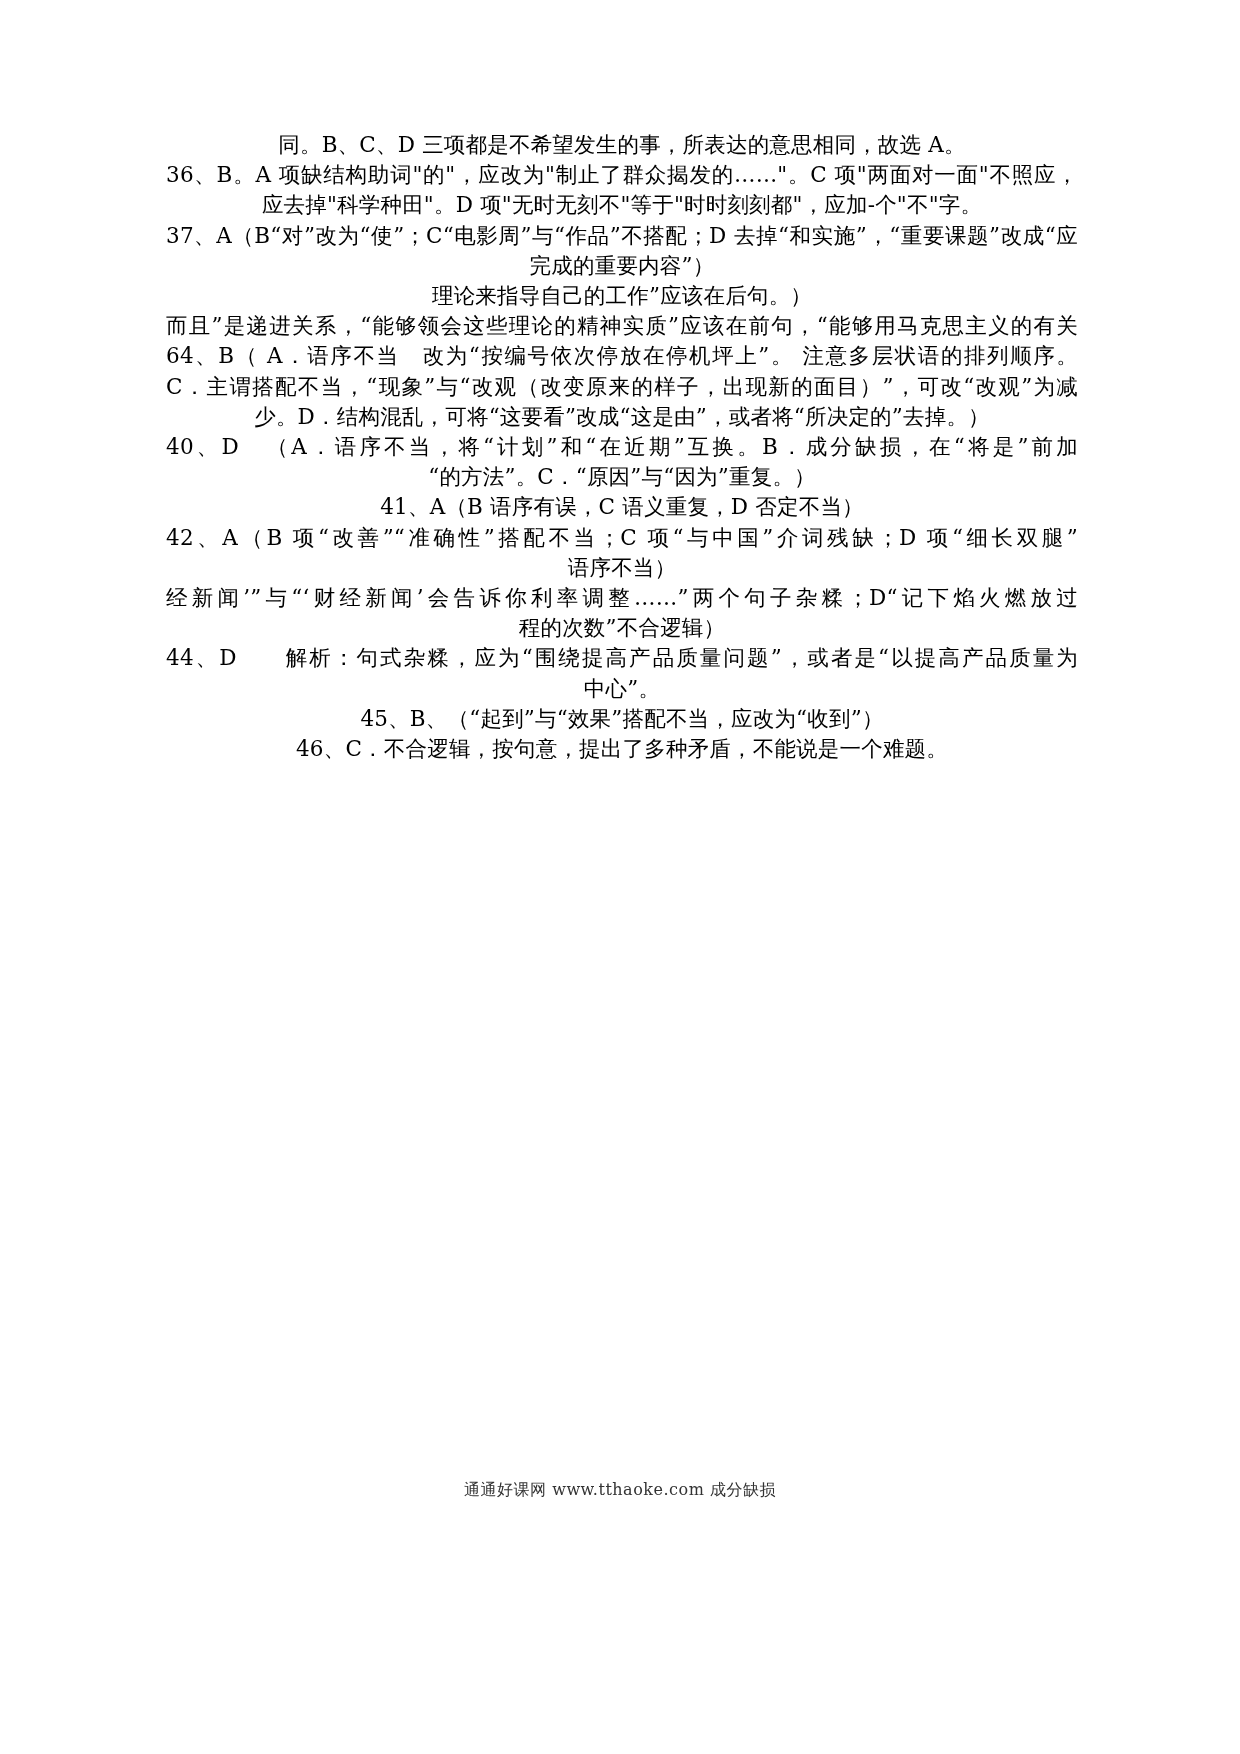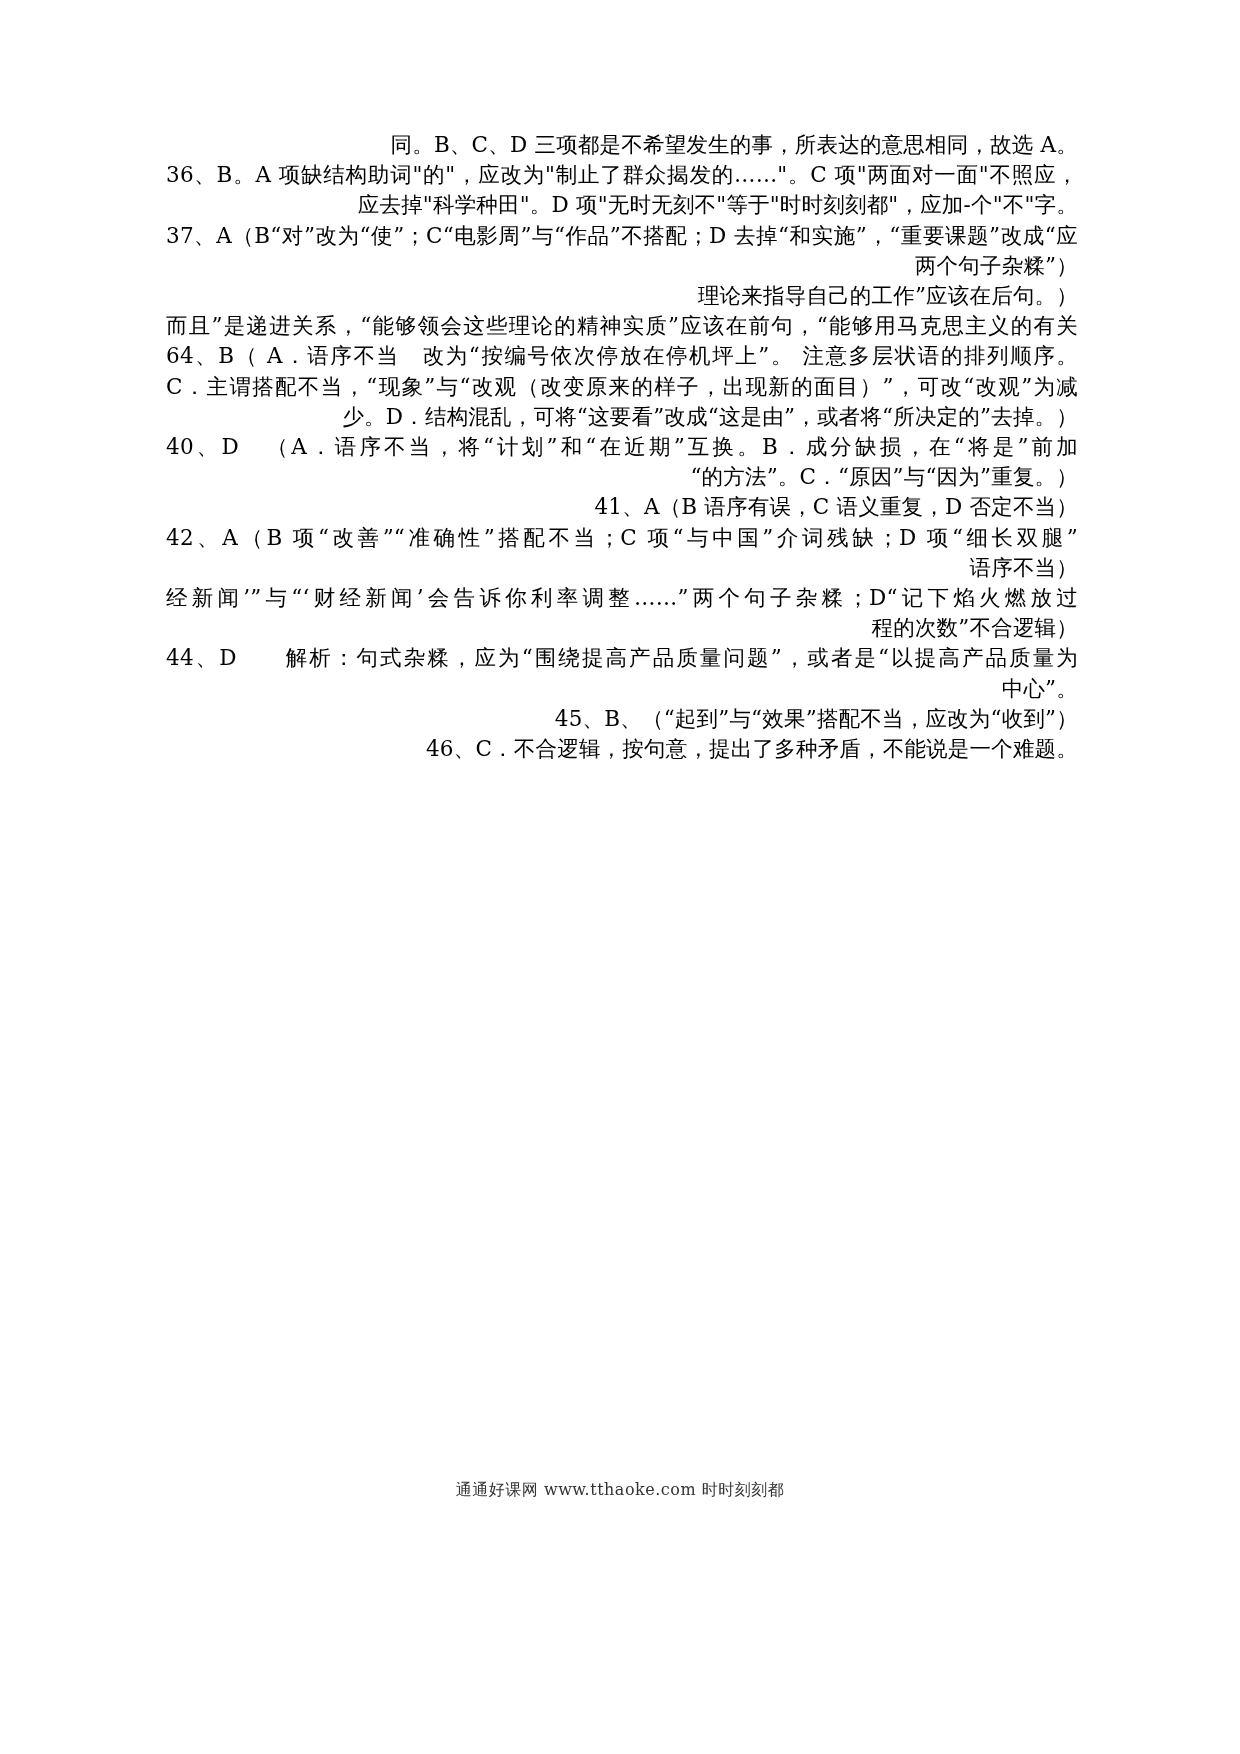--- a/index.html
+++ b/index.html
@@ -19,21 +19,21 @@
   .content {
     position: absolute;
     left: 166px;
     top: 130px;
     width: 912px;
   }
   .line {
     font-size: 21.5px;
     line-height: 30.2px;
     white-space: normal;
-    text-align: right;
+    text-align: center;
     letter-spacing: 0.2px;
   }
   .line.full {
     text-align: justify;
     text-align-last: justify;
   }
   .footer {
     position: absolute;
     left: 0;
     top: 1480px;
@@ -48,34 +48,34 @@
 </style>
 </head>
 <body>
 
 <div class="page">
   <div class="content">
       <div class="line">同。B、C、D 三项都是不希望发生的事，所表达的意思相同，故选 A。</div>
       <div class="line full">36、B。A 项缺结构助词"的"，应改为"制止了群众揭发的……"。C 项"两面对一面"不照应，</div>
       <div class="line">应去掉"科学种田"。D 项"无时无刻不"等于"时时刻刻都"，应加-个"不"字。</div>
       <div class="line full">37、A（B“对”改为“使”；C“电影周”与“作品”不搭配；D 去掉“和实施”，“重要课题”改成“应</div>
-      <div class="line">两个句子杂糅”）</div>
+      <div class="line">完成的重要内容”）</div>
       <div class="line">理论来指导自己的工作”应该在后句。）</div>
       <div class="line full">而且”是递进关系，“能够领会这些理论的精神实质”应该在前句，“能够用马克思主义的有关</div>
       <div class="line full">64、B（ A．语序不当　改为“按编号依次停放在停机坪上”。 注意多层状语的排列顺序。</div>
       <div class="line full">C．主谓搭配不当，“现象”与“改观（改变原来的样子，出现新的面目）”，可改“改观”为减</div>
       <div class="line">少。D．结构混乱，可将“这要看”改成“这是由”，或者将“所决定的”去掉。）</div>
       <div class="line full">40、D　（A．语序不当，将“计划”和“在近期”互换。B．成分缺损，在“将是”前加</div>
       <div class="line">“的方法”。C．“原因”与“因为”重复。）</div>
       <div class="line">41、A（B 语序有误，C 语义重复，D 否定不当）</div>
       <div class="line full">42、A（B 项“改善”“准确性”搭配不当；C 项“与中国”介词残缺；D 项“细长双腿”</div>
       <div class="line">语序不当）</div>
       <div class="line full">经新闻’”与“‘财经新闻’会告诉你利率调整……”两个句子杂糅；D“记下焰火燃放过</div>
       <div class="line">程的次数”不合逻辑）</div>
       <div class="line full">44、D　　解析：句式杂糅，应为“围绕提高产品质量问题”，或者是“以提高产品质量为</div>
       <div class="line">中心”。</div>
       <div class="line">45、B、（“起到”与“效果”搭配不当，应改为“收到”）</div>
       <div class="line">46、C．不合逻辑，按句意，提出了多种矛盾，不能说是一个难题。</div>
     </div>
   <div class="footer">
-    <span class="footer-text">通通好课网  www.tthaoke.com  时时刻刻都</span>
+    <span class="footer-text">通通好课网  www.tthaoke.com  成分缺损</span>
   </div>
 </div>
 
 </body></html>

